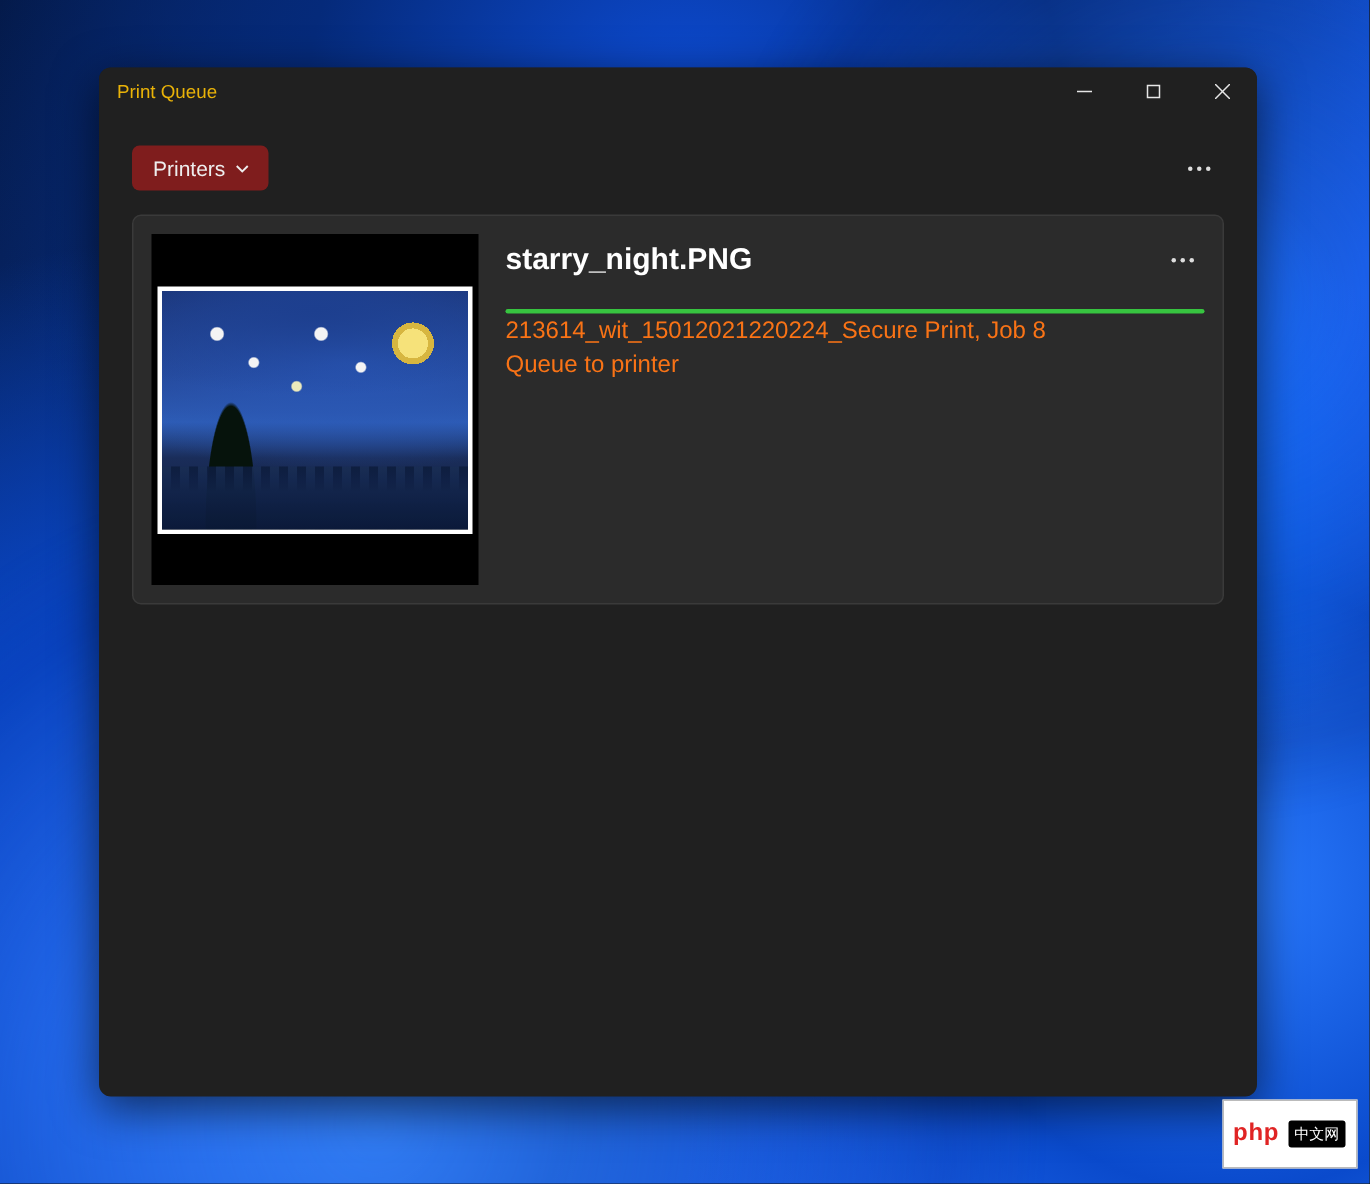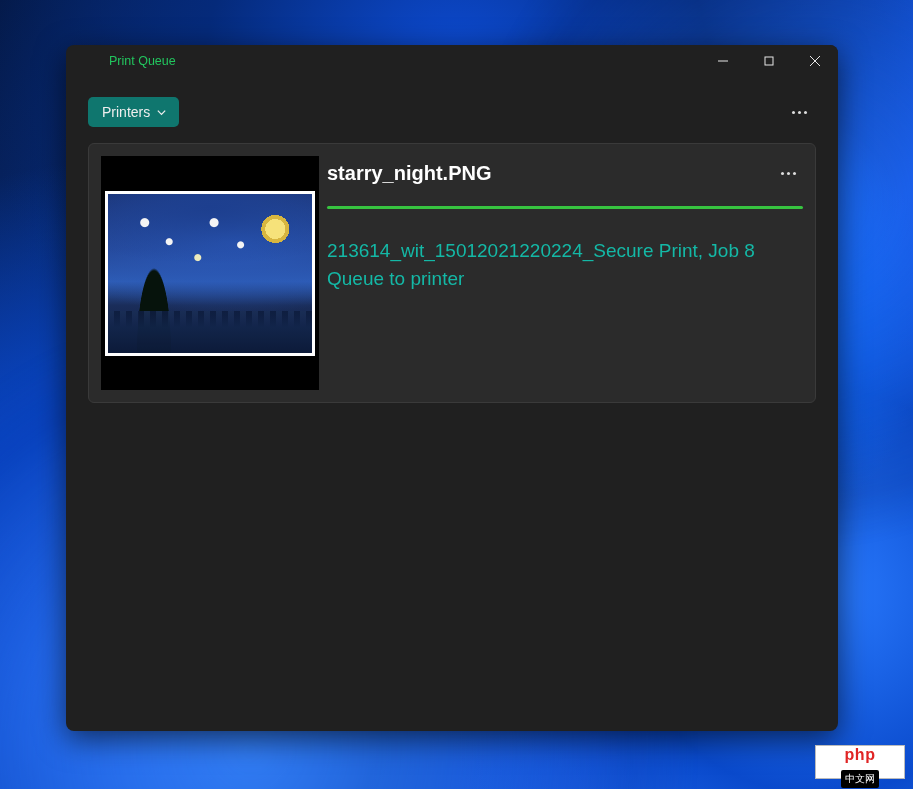--- a/index.html
+++ b/index.html
@@ -40,38 +40,37 @@
     box-shadow: 0 8px 30px rgba(0,0,0,.6);
     display: flex; flex-direction: column;
     overflow: hidden;
   }
 
   .titlebar {
     height: 32px;
     display: flex; align-items: center;
     padding-left: 12px;
     background: #202020;
-    color: #22c55e;
+    color: #eab308;
     font-size: 12.5px;
-    margin-left: 31px;
   }
   .titlebar .spacer { flex: 1; }
   .win-btn {
     width: 46px; height: 32px;
     display: flex; align-items: center; justify-content: center;
     color: #e6e6e6;
   }
   .win-btn svg { width: 10px; height: 10px; }
 
   .toolbar {
     display: flex; align-items: center;
     padding: 18px 22px 14px 22px;
   }
   .dropdown {
-    background: #0f766e;
+    background: #7f1d1d;
     color: #eee;
     border-radius: 5px;
     padding: 7px 12px 7px 14px;
     font-size: 14px;
     display: flex; align-items: center; gap: 6px;
     cursor: pointer;
   }
   .dropdown svg { width: 11px; height: 11px; stroke: #ccc; }
   .toolbar .spacer { flex: 1; }
   .more-btn {
@@ -84,21 +83,21 @@
   .more-dots { display: flex; gap: 3px; }
   .more-dots span { width: 3px; height: 3px; border-radius: 50%; background: #ddd; }
 
   .content { padding: 0 22px 22px 22px; }
 
   .job-card {
     background: #2b2b2b;
     border: 1px solid #3a3a3a;
     border-radius: 6px;
     padding: 12px;
-    display: flex; gap: 8px;
+    display: flex; gap: 18px;
     align-items: stretch;
   }
 
   .thumb {
     width: 218px; height: 234px;
     background: #000;
     display: flex; align-items: center; justify-content: center;
     flex-shrink: 0;
   }
   
@@ -144,35 +143,34 @@
   }
 
   .progress {
     margin-top: 20px;
     height: 3px;
     background: #37c440;
     border-radius: 2px;
     width: 100%;
   }
   .job-meta {
-    margin-top: 28px;
-    color: #14b8a6;
-    font-size: 19px;
+    color: #f97316;
+    font-size: 16px;
     line-height: 1.45;
   }
   .job-meta div { white-space: nowrap; overflow: hidden; text-overflow: ellipsis; }
 
   
   .wm {
     position: absolute; right: 8px; bottom: 10px;
-    width: 90px; height: 34px;
+    width: 90px; height: 46px;
     background: #fff;
     border: 1px solid #bbb;
     display: flex; align-items: center;
-    padding: 0 6px; gap: 6px; flex-direction: column;
+    padding: 0 6px; gap: 6px;
   }
   .wm-logo { color: #e02424; font-weight: 700; font-size: 16px; letter-spacing: .5px; }
   .wm-tag { background:#000000; color:#fff; font-size:10px; padding:2px 4px; border-radius:2px; }
 </style>
 </head>
 <body>
 
 <div class="wallpaper"></div>
 
 <div class="app-window">

